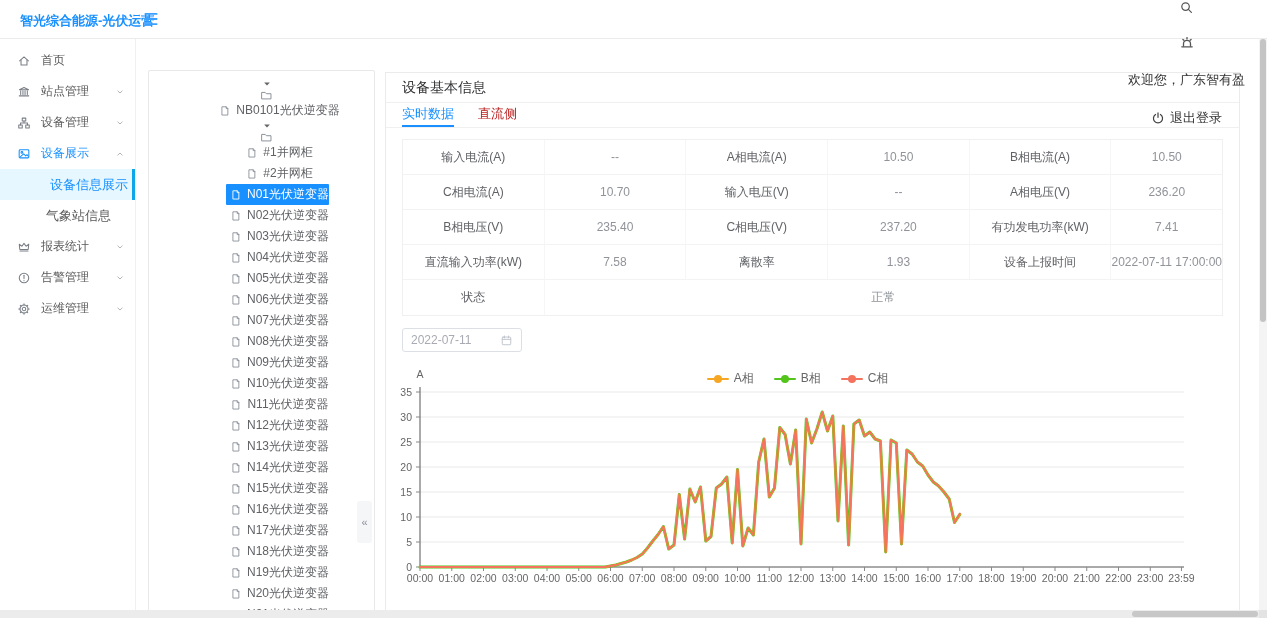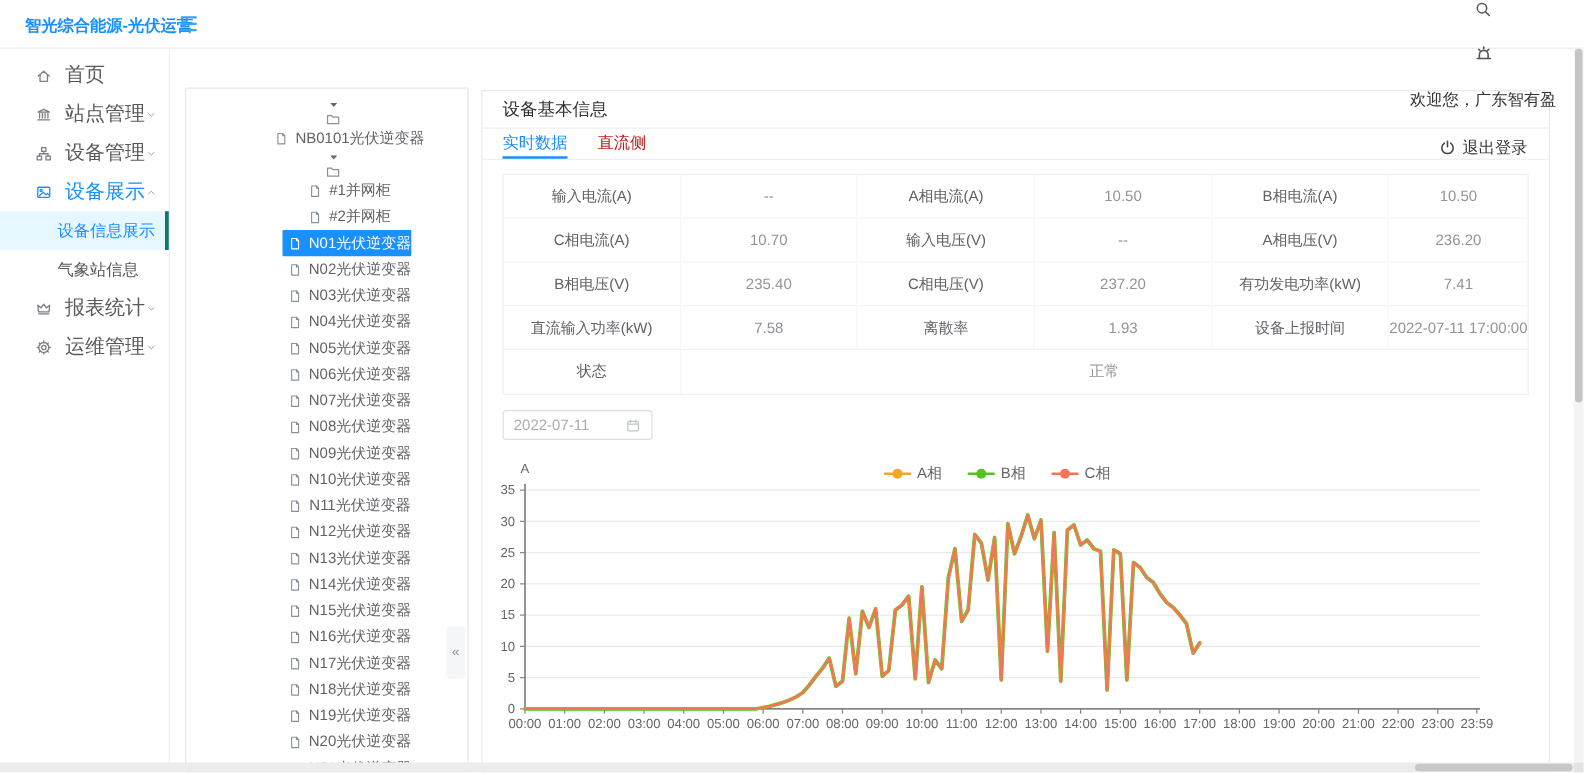--- a/index.html
+++ b/index.html
@@ -13,28 +13,28 @@
   .logo { position:absolute; left:20px; top:12px; width:120px; font-size:13px; font-weight:bold; color:#1890ff; white-space:nowrap; }
   .fold-btn { position:absolute; left:142px; top:10px; color:#3ba0ff; cursor:pointer; }
   .header-right { position:absolute; right:22px; top:0; height:38px; display:flex; align-items:center; gap:20px;flex-direction:column; }
   .hdr-icon-btn { color:#555; cursor:pointer; }
   .welcome { font-size:13px; color:#333; }
   .logout { display:flex; align-items:center; gap:5px; font-size:13px; color:#333; cursor:pointer; }
   .logout .ic { color:#444; }
 
   
   .sidebar { position:absolute; top:39px; left:0; width:136px; bottom:8px; background:#fff; border-right:1px solid #f0f0f0; padding-top:6px; z-index:4; }
-  .menu-item { height:31px; display:flex; align-items:center; padding:0 10px 0 28px; font-size:16px; color:#595959; cursor:pointer; }
+  .menu-item { height:31px; display:flex; align-items:center; padding:0 10px 0 17px; font-size:12px; color:#595959; cursor:pointer; }
   .menu-item .mi-ic { margin-right:10px; color:#7a7f87; }
   .menu-item .mi-label { flex:1; white-space:nowrap; }
   .menu-item .chev { color:#999; }
   .menu-item.active { color:#1890ff; }
   .menu-item.active .mi-ic { color:#1890ff; }
   .submenu-item { height:31px; display:flex; align-items:center; padding-left:46px; font-size:13px; color:#595959; cursor:pointer; }
-  .submenu-item.selected { background:#e6f7ff; color:#1890ff; border-right:3px solid #0f766e; }
+  .submenu-item.selected { background:#e6f7ff; color:#1890ff; border-right:3px solid #0ea5e9;justify-content:center; }
 
   
   .tree-card { position:absolute; left:148px; top:70px; width:227px; height:548px; background:#fff; border:1px solid #e8e8e8; border-radius:2px; padding-top:8px; overflow:hidden; z-index:2; }
   .tree-row { height:21px; display:flex; align-items:center; font-size:12px; color:#606266; white-space:nowrap; cursor:pointer;flex-direction:column; }
   .folder-row { padding-left:16px; }
   .folder-row .caret { color:#666; margin-right:5px; }
   .folder-row .ic.folder { color:#8a9099; margin-right:6px; }
   .folder-label { overflow:hidden; }
   .child-row { padding-left:50px; padding-right:18px; }
   .child-content { display:flex; align-items:center; flex:1; height:19px; padding-left:4px; border-radius:1px; color:#606266; }
@@ -180,20 +180,35 @@
       <span>气象站信息</span>
     </div>
     <div class="menu-item">
       <span class="ic mi-ic">
         <svg viewBox="0 0 16 16" width="14" height="14" fill="none" stroke="currentColor" stroke-width="1.2" stroke-linecap="round" stroke-linejoin="round">
           <path d="M3.2 10.8 L2.6 4.8 L5.6 7.2 L8 3.8 L10.4 7.2 L13.4 4.8 L12.8 10.8 Z"></path>
           <path d="M3.4 12.6 H12.6"></path>
         </svg>
       </span>
       <span class="mi-label">报表统计</span>
+      <span class="ic chev">
+        <svg viewBox="0 0 16 16" width="10" height="10" fill="none" stroke="currentColor" stroke-width="1.2" stroke-linecap="round" stroke-linejoin="round">
+          <path d="M4.6 6.4 L8 9.6 L11.4 6.4"></path>
+        </svg>
+      </span>
+    </div>
+    <div class="menu-item">
+      <span class="ic mi-ic">
+        <svg viewBox="0 0 16 16" width="14" height="14" fill="none" stroke="currentColor" stroke-width="1.2" stroke-linecap="round" stroke-linejoin="round">
+          <circle cx="8" cy="8" r="5.4"></circle>
+          <path d="M8 4.9 V8.7"></path>
+          <path d="M8 10.9 V11.1"></path>
+        </svg>
+      </span>
+      <span class="mi-label">告警管理</span>
       <span class="ic chev">
         <svg viewBox="0 0 16 16" width="10" height="10" fill="none" stroke="currentColor" stroke-width="1.2" stroke-linecap="round" stroke-linejoin="round">
           <path d="M4.6 6.4 L8 9.6 L11.4 6.4"></path>
         </svg>
       </span>
     </div>
     <div class="menu-item">
       <span class="ic mi-ic">
         <svg viewBox="0 0 16 16" width="14" height="14" fill="none" stroke="currentColor" stroke-width="1.2" stroke-linecap="round" stroke-linejoin="round">
           <circle cx="8" cy="8" r="2"></circle>

